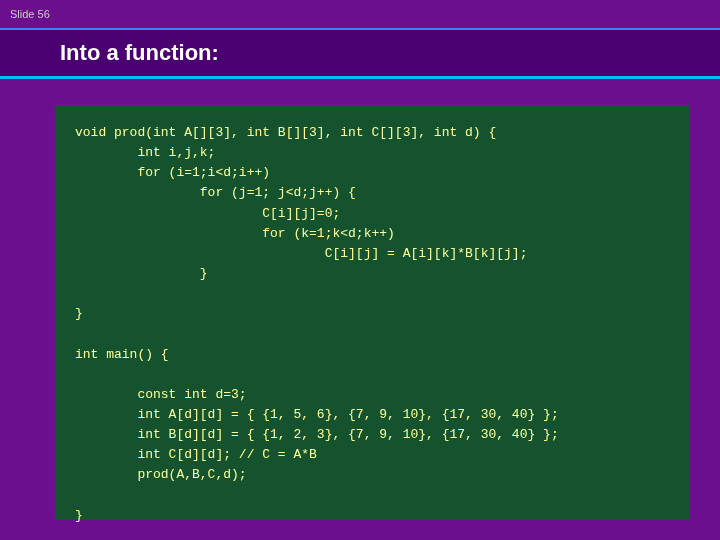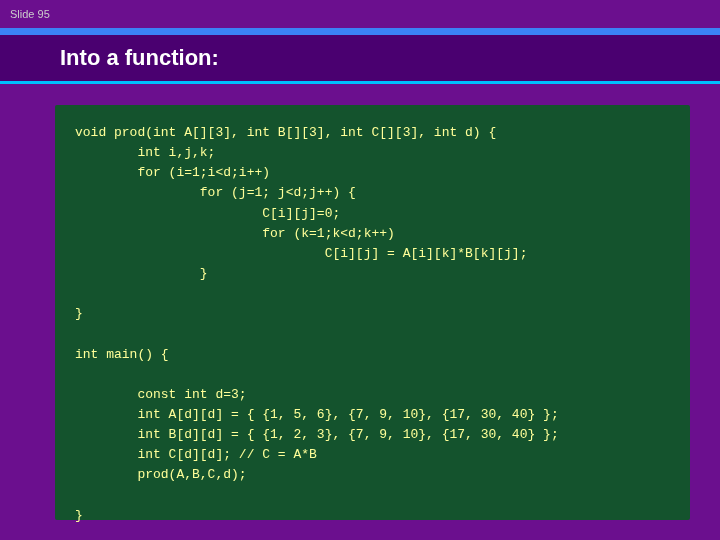--- a/index.html
+++ b/index.html
@@ -28,21 +28,21 @@
       font-family: Arial, sans-serif;
     }
 
     .title-bar {
       position: absolute;
       top: 28px;
       left: 0;
       width: 100%;
       background: #4a0070;
       padding: 10px 60px;
-      border-top: 7px solid #3b82f6;
+      border-top: 2px solid #3b82f6;
       border-bottom: 3px solid #00bfff;
     }
 
     .title-text {
       color: #ffffff;
       font-size: 22px;
       font-family: Arial, sans-serif;
       font-weight: bold;
     }
 
@@ -63,21 +63,21 @@
       line-height: 1.55;
       white-space: pre;
       font-family: 'Courier New', Courier, monospace;
     }
   </style>
 </head>
 <body>
 
 <div class="slide-container">
 
-  <div class="slide-number">Slide 95</div>
+  <div class="slide-number">Slide 56</div>
 
   <div class="title-bar">
     <span class="title-text">Into a function:</span>
   </div>
 
   <div class="code-area">
     <pre class="code-block">void prod(int A[][3], int B[][3], int C[][3], int d) {
         int i,j,k;
         for (i=1;i&lt;d;i++)
                 for (j=1; j&lt;d;j++) {

